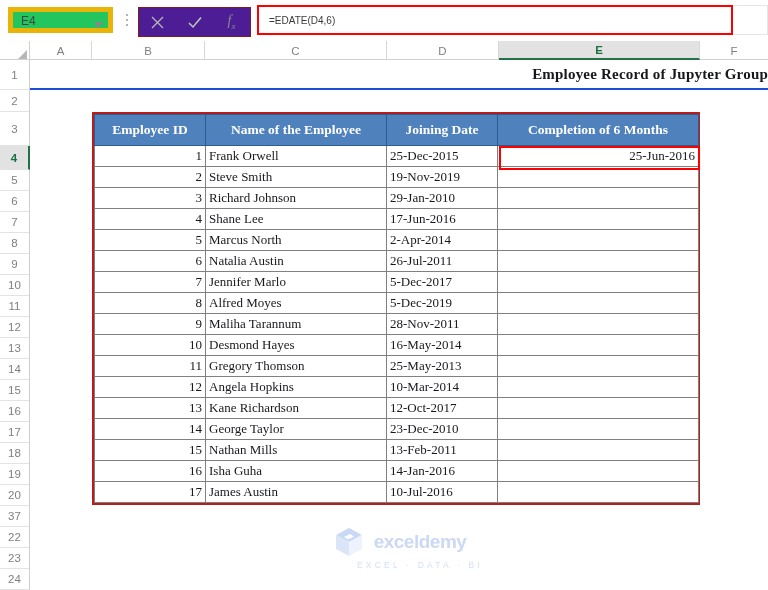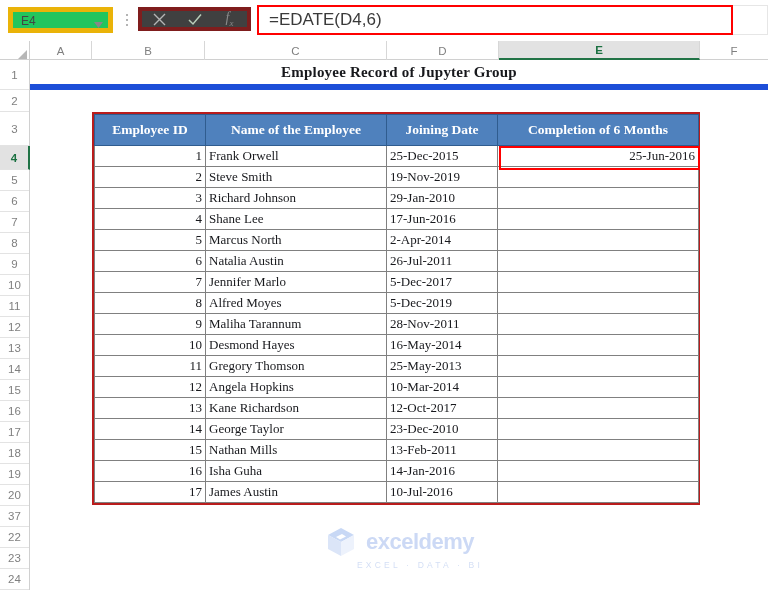--- a/index.html
+++ b/index.html
@@ -63,27 +63,27 @@
   .vert-dots i {
     display: block;
     width: 2px; height: 2px;
     background: #9b9b9b;
     border-radius: 50%;
   }
 
   .fx-group {
     position: absolute;
     left: 138px; top: 7px;
-    width: 113px; height: 24px;
-    border: 4px solid #7f1d1d;
+    width: 113px; height: 30px;
+    border: 1px solid #7f1d1d;
     box-sizing: border-box;
     display: flex;
     align-items: center;
     justify-content: space-around;
-    background: #404040;
+    background: #4c1d95;
   }
   .fx-btn {
     width: 30px; height: 24px;
     display: flex;
     align-items: center;
     justify-content: center;
   }
   .fx-btn svg { display: block; }
   .fx-label {
     font-family: "Liberation Serif", serif;
@@ -101,21 +101,21 @@
     left: 257px; top: 5px;
     width: 476px; height: 30px;
     border: 2px solid #ff0000;
     background: #ffffff;
     box-sizing: border-box;
     display: flex;
     align-items: center;
   }
   .formula-text {
     padding-left: 10px;
-    font-size: 17px;
+    font-size: 10px;
     color: #3a3a3a;
     font-family: "Liberation Sans", sans-serif;
     white-space: nowrap;
   }
   .formula-tail {
     position: absolute;
     left: 733px; top: 5px;
     width: 35px; height: 30px;
     border-top: 1px solid #e6e6e6;
     border-bottom: 1px solid #e6e6e6;
@@ -205,25 +205,25 @@
     width: 738px; height: 530px;
     background: #ffffff;
     overflow: hidden;
   }
 
   
   .title-row {
     position: absolute;
     left: 0; top: 0;
     width: 738px; height: 30px;
-    border-bottom: 6px solid #1d4ed8;
-    box-sizing: border-box;
-    display: flex;
-    align-items: center;
-    justify-content: center;
+    border-bottom: 2px solid #1d4ed8;
+    box-sizing: border-box;
+    display: flex;
+    align-items: center;
+    justify-content: flex-end;
   }
   .title-text {
     font-family: "Liberation Serif", serif;
     font-weight: bold;
     font-size: 15px;
     color: #17181c;
     letter-spacing: 0.2px;
   }
 
   
@@ -299,21 +299,21 @@
     flex-direction: column;
     opacity: 1;
   }
   .wm-row {
     display: flex;
     align-items: center;
     gap: 8px;
   }
   .wm-text {
     font-family: "Liberation Sans", sans-serif;
-    font-size: 22px;
+    font-size: 19px;
     color: #ccd9f5;
     font-weight: 600;
     letter-spacing: -0.5px;
   }
   .wm-sub {
     font-family: "Liberation Sans", sans-serif;
     font-size: 8.5px;
     color: #d4dff5;
     letter-spacing: 3.2px;
     margin-top: 1px;

